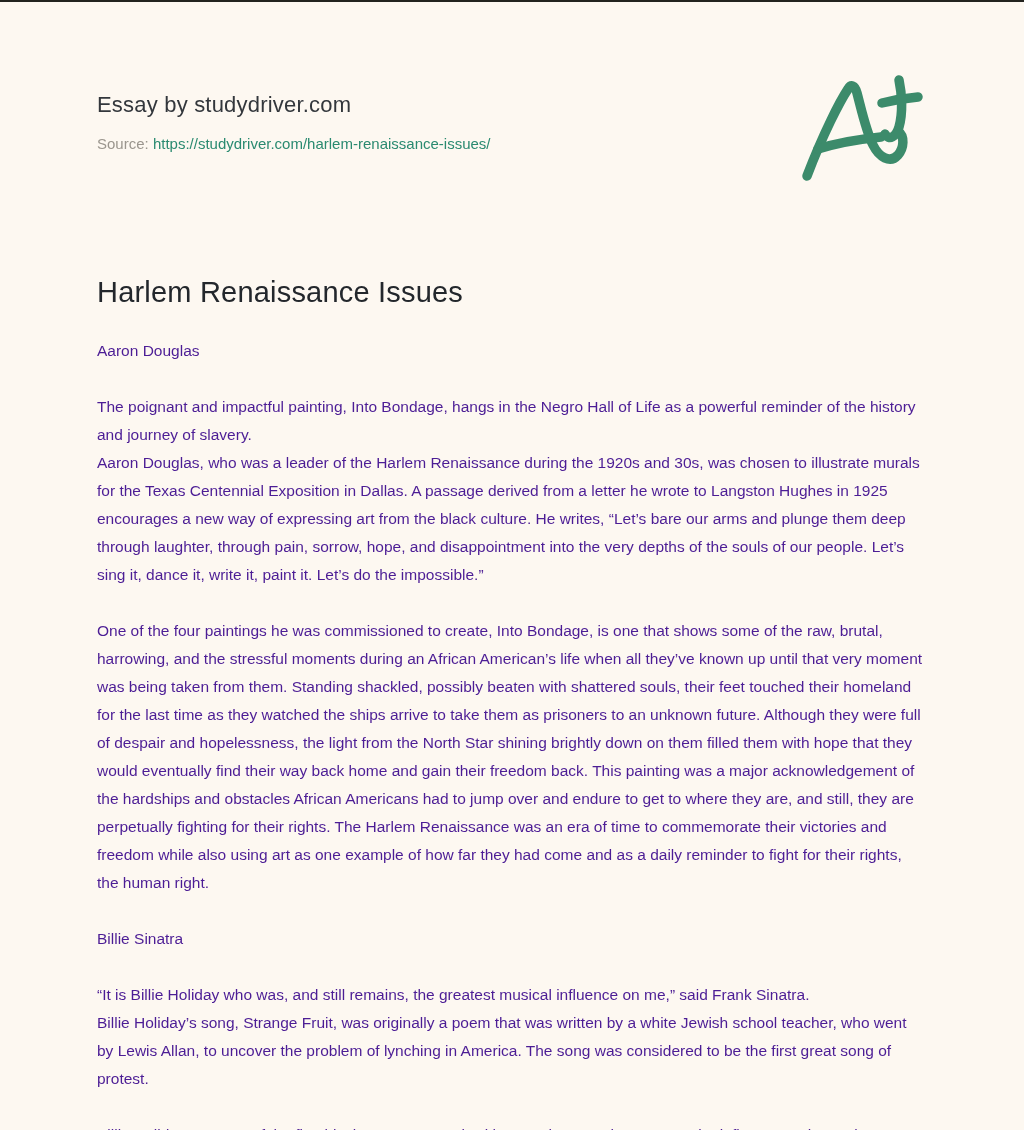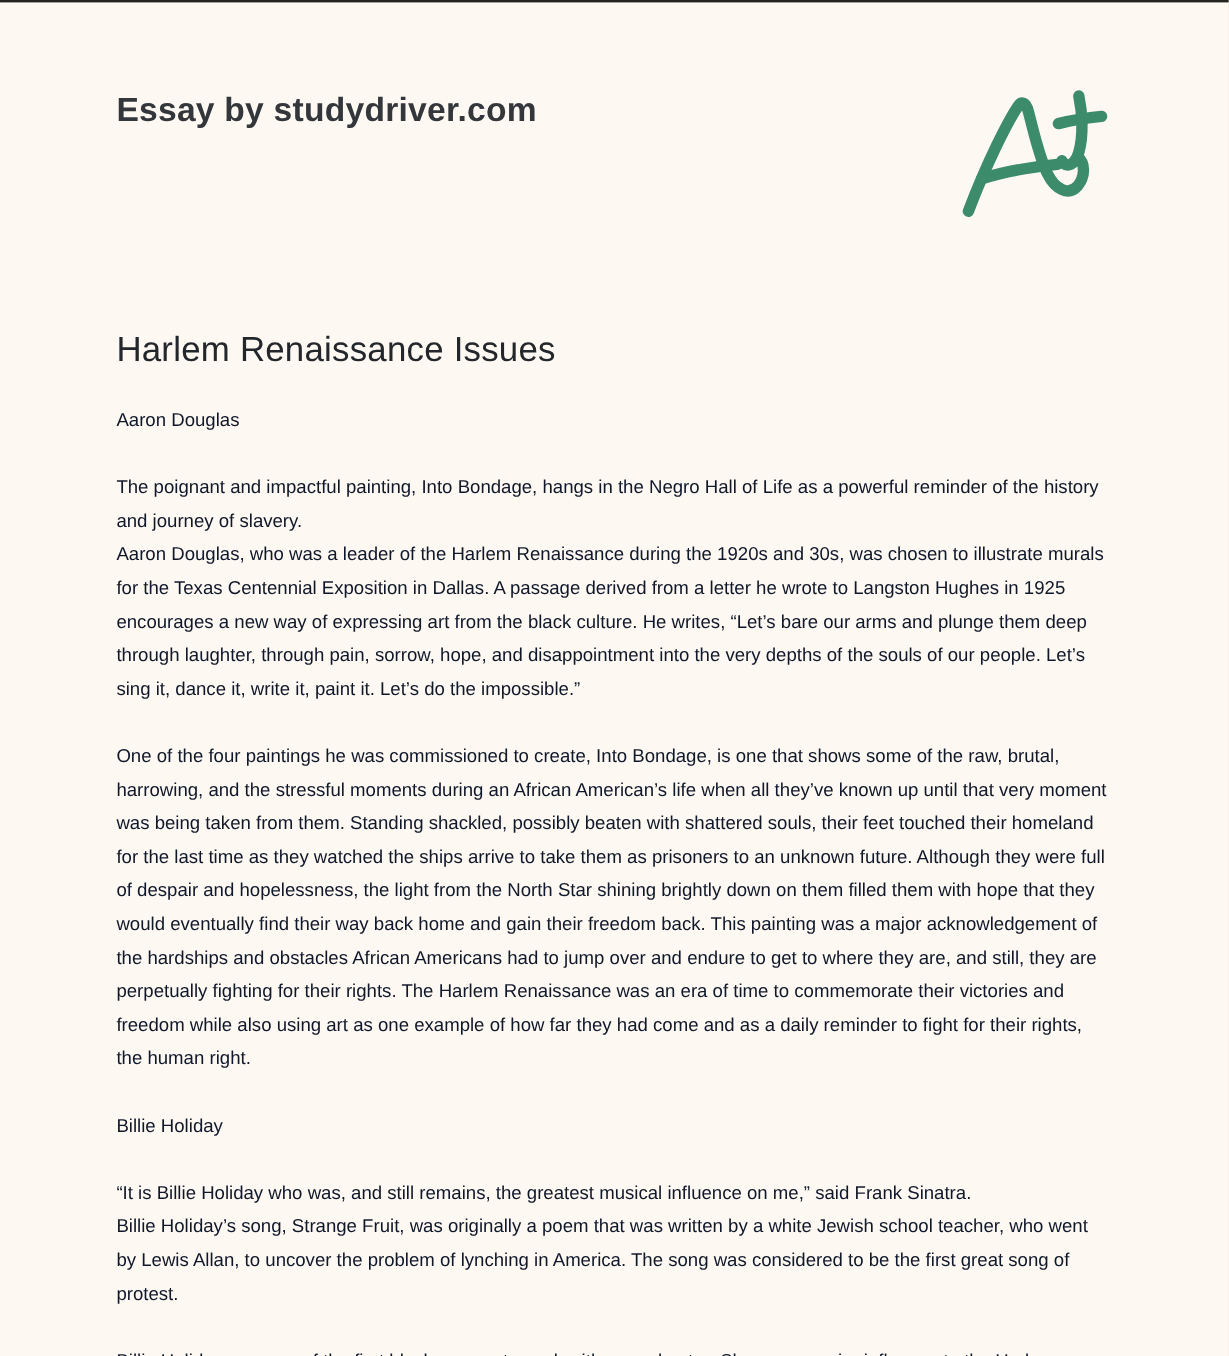--- a/index.html
+++ b/index.html
@@ -18,24 +18,25 @@
   }
 
   .header {
     display: flex;
     justify-content: space-between;
     align-items: flex-start;
     padding-top: 74px;
   }
 
   .site-title {
-    font-size: 28px;
-    font-weight: 700;
+    font-size: 22px;
+    font-weight: 400;
     color: #33373c;
     letter-spacing: 0.2px;
+    margin-top: 16px;
   }
 
   .source-line {
     margin-top: 17px;
     font-size: 15px;
   }
   .source-label { color: #9b968e; }
   .source-link {
     color: #2a8a70;
     text-decoration: none;
@@ -56,34 +57,38 @@
     font-weight: 400;
     color: #23272c;
     letter-spacing: 0.2px;
   }
 
   .essay-body { margin-top: 28px; }
 
   .subheading, .paragraph {
     font-size: 15.5px;
     line-height: 28px;
-    color: #0f172a;
+    color: #4c1d95;
     white-space: pre-line;
     margin: 0 0 28px 0;
     max-width: 830px;
   }
 </style>
 </head>
 <body>
 
 <div class="page">
 
   <div class="header">
     <div>
       <div class="site-title">Essay by studydriver.com</div>
+      <div class="source-line">
+        <span class="source-label">Source:</span>
+        <a class="source-link">https://studydriver.com/harlem-renaissance-issues/</a>
+      </div>
     </div>
 
     <div class="logo">
       <svg width="132" height="112" viewBox="0 0 132 112" fill="none" xmlns="http://www.w3.org/2000/svg">
         <g stroke="#3c8b6b" stroke-width="9.5" stroke-linecap="round" fill="none">
 
           <path d="M12 104 C28 62 45 29 53 17 C56 12 60 13 62 21 C67 40 71 59 78 73 C84 85 95 92 103 83 C109 76 110 64 103 59"></path>
 
           <path d="M23 77 C42 71 66 67 86 65"></path>
 
@@ -95,19 +100,19 @@
     </div>
   </div>
 
   <h1 class="essay-title">Harlem Renaissance Issues</h1>
 
   <div class="essay-body">
       <p class="subheading">Aaron Douglas</p>
       <p class="paragraph">The poignant and impactful painting, Into Bondage, hangs in the Negro Hall of Life as a powerful reminder of the history and journey of slavery.
 Aaron Douglas, who was a leader of the Harlem Renaissance during the 1920s and 30s, was chosen to illustrate murals for the Texas Centennial Exposition in Dallas. A passage derived from a letter he wrote to Langston Hughes in 1925 encourages a new way of expressing art from the black culture. He writes, “Let’s bare our arms and plunge them deep through laughter, through pain, sorrow, hope, and disappointment into the very depths of the souls of our people. Let’s sing it, dance it, write it, paint it. Let’s do the impossible.”</p>
       <p class="paragraph">One of the four paintings he was commissioned to create, Into Bondage, is one that shows some of the raw, brutal, harrowing, and the stressful moments during an African American’s life when all they’ve known up until that very moment was being taken from them. Standing shackled, possibly beaten with shattered souls, their feet touched their homeland for the last time as they watched the ships arrive to take them as prisoners to an unknown future. Although they were full of despair and hopelessness, the light from the North Star shining brightly down on them filled them with hope that they would eventually find their way back home and gain their freedom back. This painting was a major acknowledgement of the hardships and obstacles African Americans had to jump over and endure to get to where they are, and still, they are perpetually fighting for their rights. The Harlem Renaissance was an era of time to commemorate their victories and freedom while also using art as one example of how far they had come and as a daily reminder to fight for their rights, the human right.</p>
-      <p class="subheading">Billie Holiday</p>
+      <p class="subheading">Billie Sinatra</p>
       <p class="paragraph">“It is Billie Holiday who was, and still remains, the greatest musical influence on me,” said Frank Sinatra.
 Billie Holiday’s song, Strange Fruit, was originally a poem that was written by a white Jewish school teacher, who went by Lewis Allan, to uncover the problem of lynching in America. The song was considered to be the first great song of protest.</p>
       <p class="paragraph">Billie Holiday was one of the first black women to work with an orchestra. She was a major influence to the Harlem Renaissance and also to everyone around her. When she first wanted to record the song, she was told no and wasn’t allowed because of its meaning, yet she persevered. It was a cry for civil rights and she wanted nothing more than to shine a light onto the plights and struggles of black americans. As a sign and symbol of resistance against the oppression, she included in the act of singing the song, a ritual of sorts. Billie Holiday, also known as Lady Day, would turn off the lights in the room and would have a single spotlight shining just on her face as a way to force the crowd of mostly whites to “face” and really “hear” the lyrics and get the me</p>
     </div>
 
 </div>
 
 </body></html>

